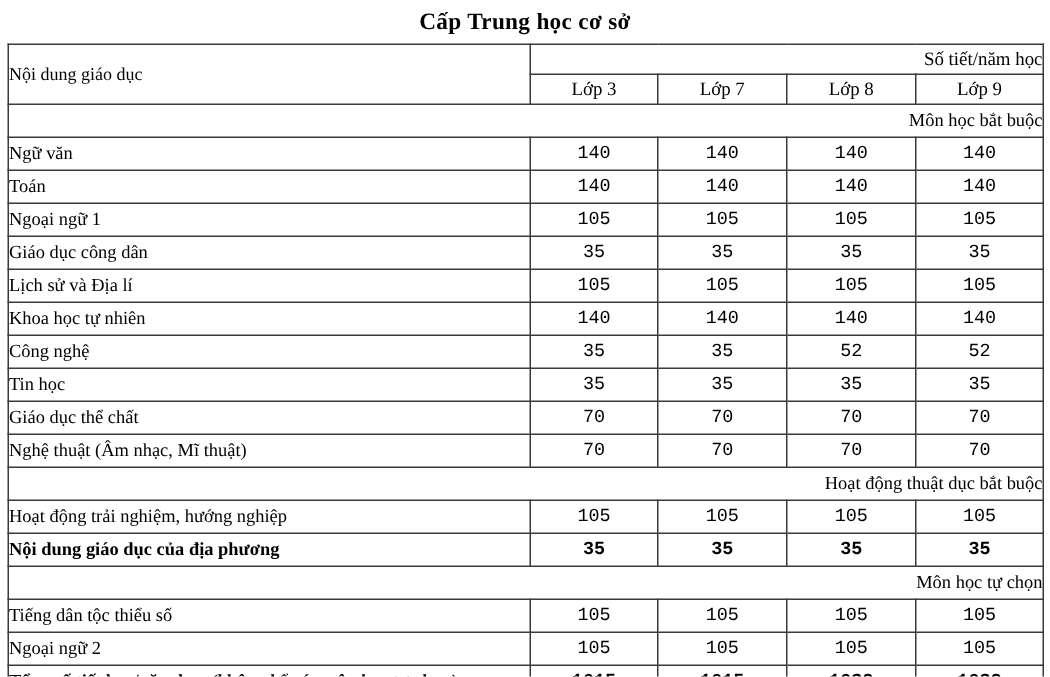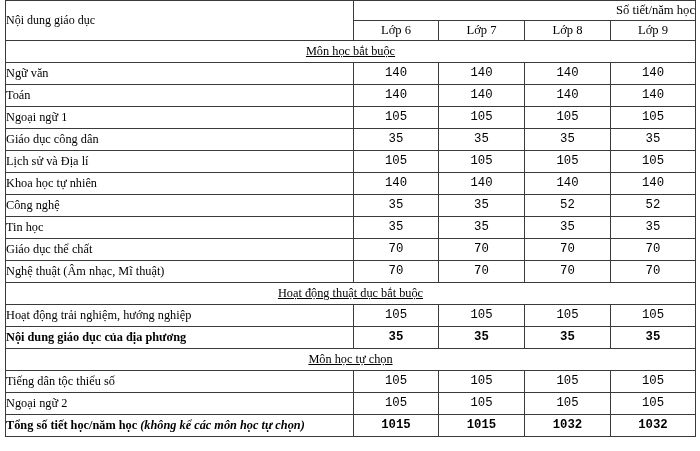--- a/index.html
+++ b/index.html
@@ -82,25 +82,24 @@
     text-align: left;
     padding-left: 6px;
     height: 21px;
   }
   td.num {
     text-align: center;
     height: 21px;
     font-family: Liberation Mono, monospace;
   }
   td.section {
-    text-align: center;
+    text-align: right;
     padding-left: 6px;
     font-weight: bold;
     height: 21px;
-    text-decoration: underline;
   }
   tr.bold-row td.name,
   tr.bold-row td.num {
     font-weight: bold;
   }
   td.name .note {
     font-style: italic;
     font-weight: bold;
   }
   tr.total-row td.name,
@@ -110,36 +109,37 @@
   tr.total-row td.name .note {
     font-style: italic;
     font-weight: bold;
   }
 </style>
 </head>
 <body>
 
 <div class="page">
 
+  <div class="doc-title">Cấp Trung học cơ sở</div>
 
   <table class="curriculum">
     <colgroup>
       <col class="c-name">
       <col class="c-g6">
       <col class="c-g7">
       <col class="c-g8">
       <col class="c-g9">
     </colgroup>
     <thead>
       <tr>
         <th class="h-name" rowspan="2">Nội dung giáo dục</th>
         <th class="h-group" colspan="4">Số tiết/năm học</th>
       </tr>
       <tr>
-        <th class="h-grade">Lớp 6</th>
+        <th class="h-grade">Lớp 3</th>
         <th class="h-grade">Lớp 7</th>
         <th class="h-grade">Lớp 8</th>
         <th class="h-grade">Lớp 9</th>
       </tr>
     </thead>
     <tbody id="table-body">
         <tr>
           <td class="section" colspan="5">Môn học bắt buộc</td>
         </tr>
         <tr>

